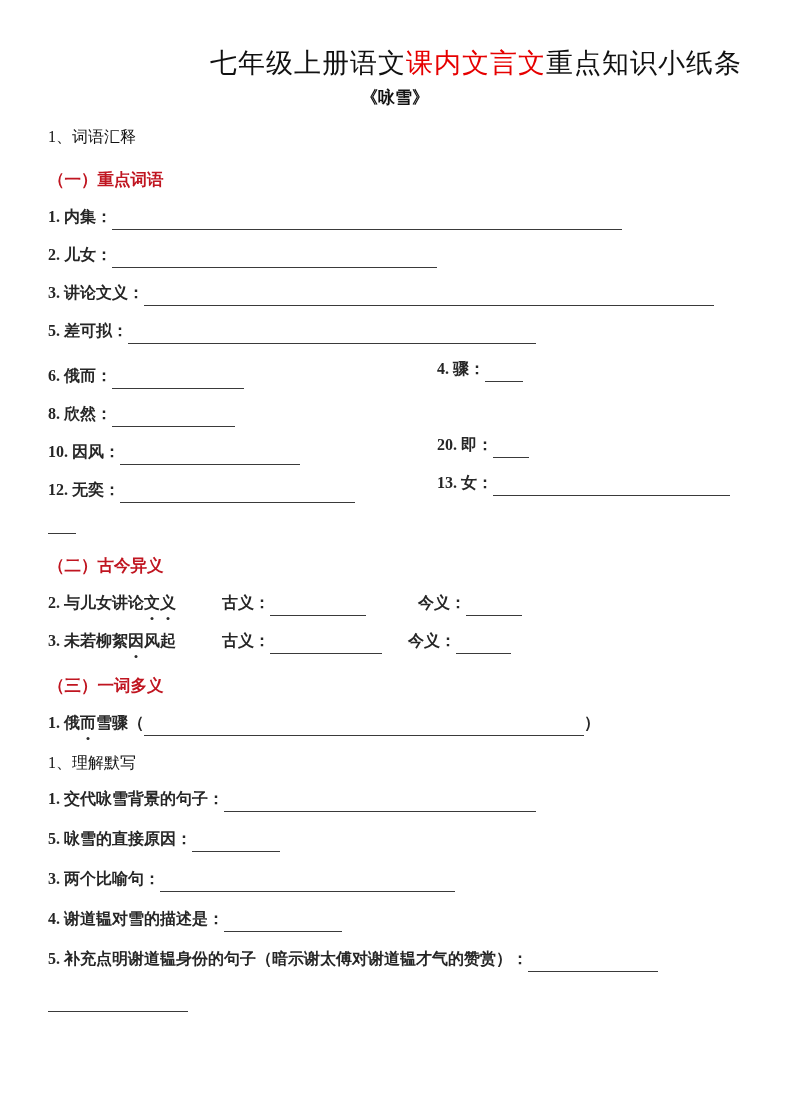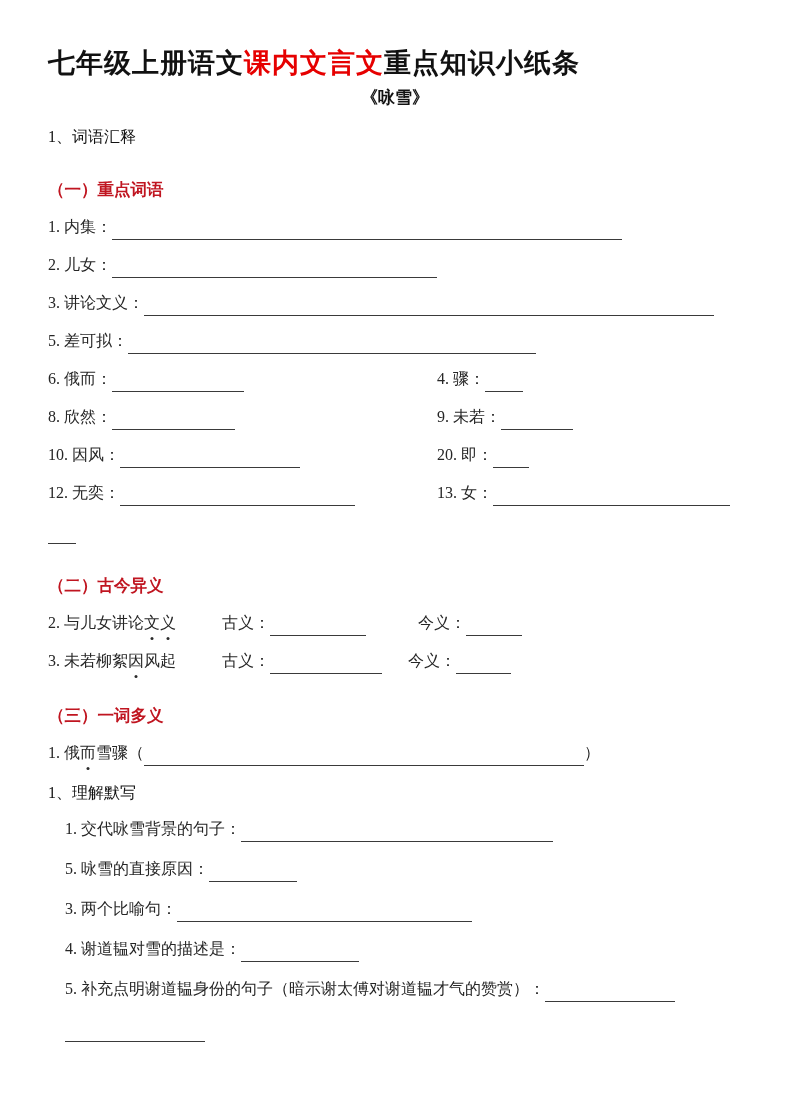--- a/index.html
+++ b/index.html
@@ -3,40 +3,40 @@
 <meta charset="utf-8">
 <style>
   html,body{margin:0;padding:0;}
   body{
     width:790px;height:1118px;overflow:hidden;background:#ffffff;
     box-sizing:border-box;padding:40px 48px 0 48px;
     font-family:"Liberation Serif","DejaVu Serif",serif;
     color:#262626;font-size:16px;
   }
   .title{
-    text-align:left;font-size:27px;font-weight:bold;line-height:46px;
+    text-align:right;font-size:27px;font-weight:normal;line-height:46px;
     letter-spacing:1px;color:#111;
   }
   .title .red{color:#e60000;}
   .subtitle{
     text-align:center;font-weight:bold;font-size:17px;line-height:24px;margin-top:0;color:#111;
   }
   .h-main{font-weight:normal;font-size:16px;line-height:22px;margin-top:16px;color:#111;}
-  .h-red{font-weight:bold;font-size:16.5px;line-height:24px;margin-top:30px;color:#c01520;}
+  .h-red{font-weight:bold;font-size:16.5px;line-height:24px;margin-top:20px;color:#c01520;}
   .rows{margin-top:12px;}
-  .row{line-height:26px;height:26px;margin-bottom:12px;white-space:nowrap;}
+  .row{line-height:26px;height:26px;margin-bottom:12px;white-space:nowrap;font-weight:bold;}
   .row2col{display:flex;}
-  .col-left{width:389px;flex:0 0 389px;}
+  .col-left{width:389px;flex:0 0 389px;margin-top:7px;}
   .col-right{flex:1;}
   .bl{
     display:inline-block;height:20px;vertical-align:bottom;
     border-bottom:1.5px solid #3a3a3a;
   }
   .gj-label{display:inline-block;width:170px;}
-  .s2 .row{margin-bottom:14px;margin-left:17px;}
+  .s2 .row{margin-bottom:14px;}
   .dc{position:relative;display:inline-block;}
   .dc::after{
     content:'';position:absolute;left:50%;transform:translateX(-50%);
     bottom:-4px;width:3px;height:3px;border-radius:50%;background:#2b2b2b;
   }
 </style>
 </head>
 <body>
 
 <div class="title">
@@ -61,21 +61,20 @@
   </div>
   <div class="row">
     <span>5. 差可拟：</span><span class="bl" style="width:408px"></span>
   </div>
   <div class="row row2col">
     <span class="col-left"><span>6. 俄而：</span><span class="bl" style="width:132px"></span></span>
     <span class="col-right"><span>4. 骤：</span><span class="bl" style="width:38px"></span></span>
   </div>
   <div class="row row2col">
     <span class="col-left"><span>8. 欣然：</span><span class="bl" style="width:123px"></span></span>
-    <span class="col-right"><span>9. 未若：</span><span class="bl" style="width:72px"></span></span>
   </div>
   <div class="row row2col">
     <span class="col-left"><span>10. 因风：</span><span class="bl" style="width:180px"></span></span>
     <span class="col-right"><span>20. 即：</span><span class="bl" style="width:36px"></span></span>
   </div>
   <div class="row row2col">
     <span class="col-left"><span>12. 无奕：</span><span class="bl" style="width:235px"></span></span>
     <span class="col-right"><span>13. 女：</span><span class="bl" style="width:237px"></span></span>
   </div>
   <div class="row">

